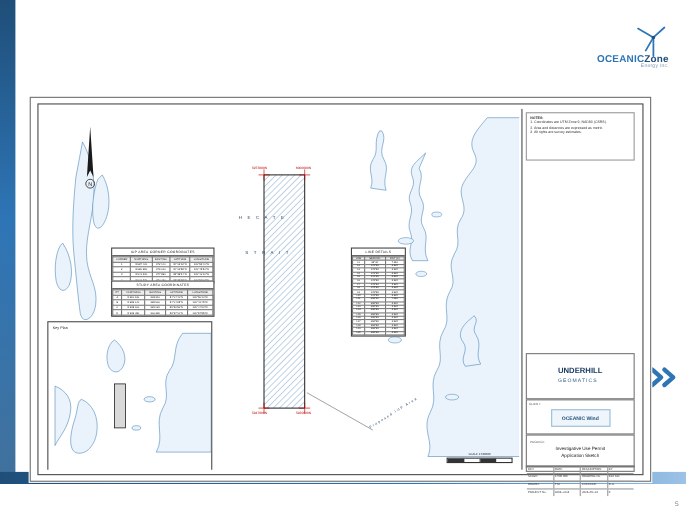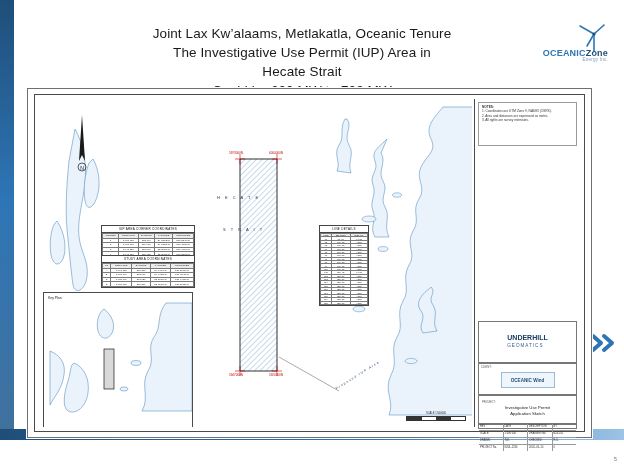--- a/index.html
+++ b/index.html
@@ -154,26 +154,20 @@
   svg{display:block;}
 </style>
 </head>
 <body>
 
 <div class="slide">
 
   <div class="left-band"></div>
   <div class="bottom-band"></div>
 
-  <div class="title">
-    <div>Joint Lax Kw’alaams, Metlakatla, Oceanic Tenure</div>
-    <div>The Investigative Use Permit (IUP) Area in</div>
-    <div>Hecate Strait</div>
-    <div>Could be  600 MW  to 700 MW</div>
-  </div>
 
   <div class="logo">
     <span class="turbine">
       <svg width="36" height="30" viewBox="0 0 36 30">
         <g stroke="#2e75b6" stroke-width="1.6" fill="none" stroke-linecap="round">
           <line x1="24" y1="12" x2="24" y2="29"></line>
           <line x1="24" y1="12" x2="10" y2="4"></line>
           <line x1="24" y1="12" x2="34" y2="3"></line>
           <line x1="24" y1="12" x2="17" y2="24"></line>
         </g>

